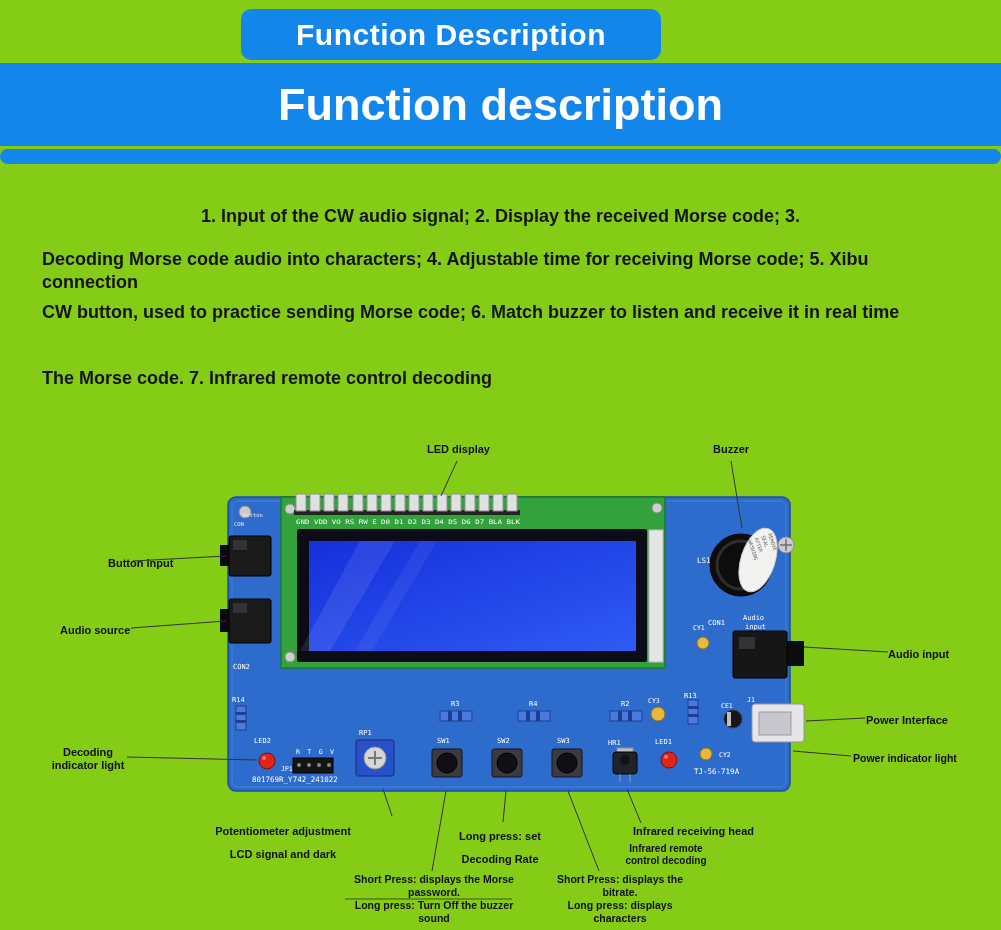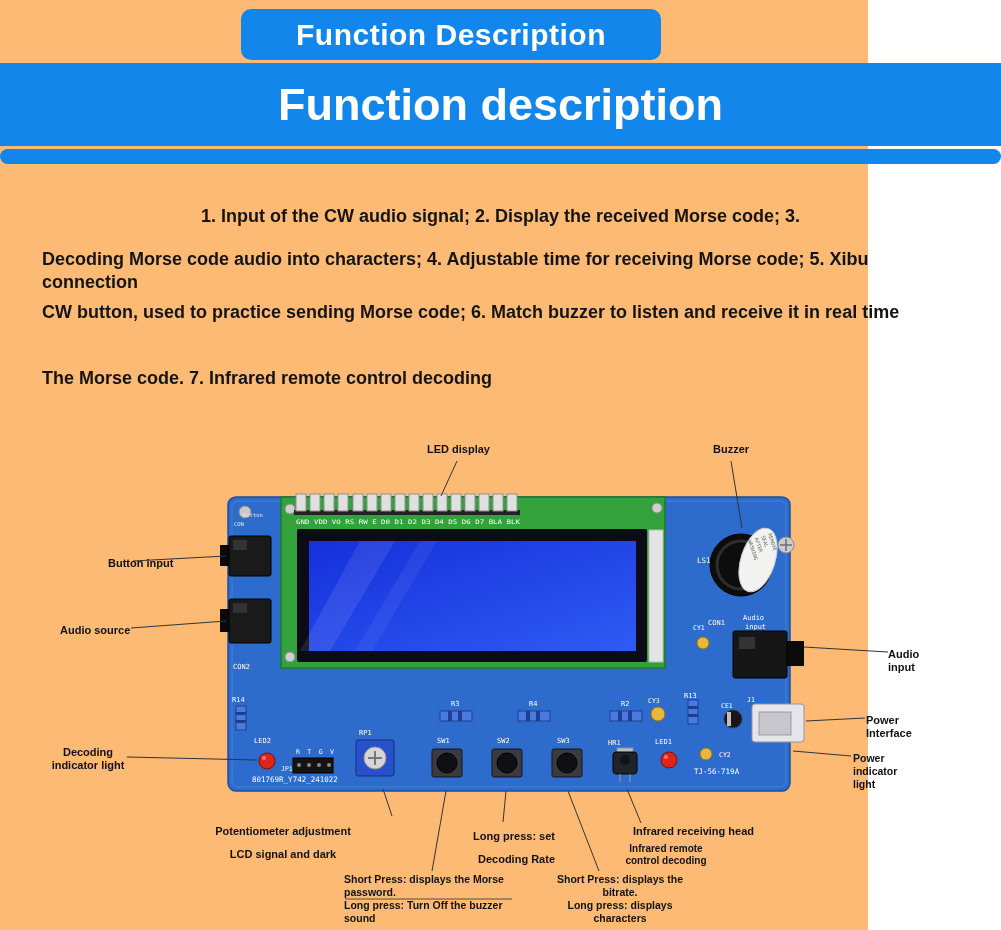--- a/index.html
+++ b/index.html
@@ -1,18 +1,18 @@
 <!DOCTYPE html>
 <html><head>
 <meta charset="utf-8">
 <style>
   * { margin:0; padding:0; box-sizing:border-box; }
   html,body { width:1001px; height:930px; }
   body { background:#ffffff; font-family:"Liberation Sans", sans-serif; position:relative; overflow:hidden; }
-  .page { position:absolute; left:0; top:0; width:868px; height:930px; background:#fdba74; }
+  .page { position:absolute; left:0; top:0; width:1001px; height:930px; background:#84cc16; }
 
   .banner-small { position:absolute; left:241px; top:9px; width:420px; height:51px;
     background:#1386ec; border-radius:10px; display:flex; align-items:center; justify-content:center;
     color:#fff; font-size:30px; font-weight:600; letter-spacing:.5px; }
   .banner-large { position:absolute; left:0; top:63px; width:1001px; height:83px;
     background:#1386ec; display:flex; align-items:center; justify-content:center;
     color:#fff; font-size:45px; font-weight:700; }
   .banner-strip { position:absolute; left:0; top:149px; width:1001px; height:15px;
     background:#1386ec; border-radius:8px; }
 
@@ -20,31 +20,31 @@
   .p1 { left:0; top:205px; width:1001px; text-align:center; }
   .p2a { left:42px; top:248px; }
   .p2b { left:42px; top:271px; }
   .p3  { left:42px; top:301px; }
   .p4  { left:42px; top:367px; }
 
   .diagram-svg { position:absolute; left:0; top:0; width:1001px; height:930px; }
   svg text { font-family:"DejaVu Sans Mono", monospace; }
 
   .lbl { position:absolute; color:#111; font-weight:700; font-size:11px;
-         white-space:pre-line; line-height:13px; }
+         white-space:pre-line; line-height:13px;text-align:center; }
   .lbl-led       { left:427px; top:443px; }
   .lbl-buzzer    { left:713px; top:443px; }
   .lbl-btn-in    { left:62px;  top:557px;padding-left:46px; }
   .lbl-audio-src { left:60px;  top:624px; }
   .lbl-dec-ind   { left:38px;  top:746px; width:100px; text-align:center; }
   .lbl-audio-in  { left:888px; top:648px; }
   .lbl-pwr-if    { left:866px; top:714px; }
   .lbl-pwr-ind   { left:853px; top:752px; font-size:10.5px; }
   .lbl-pot       { left:208px; top:820px; width:150px; text-align:center; line-height:23px; }
-  .lbl-longset   { left:445px; top:825px; width:110px; text-align:right; line-height:23px; }
+  .lbl-longset   { left:445px; top:825px; width:110px; text-align:center; line-height:23px; }
   .lbl-ir-head   { left:633px; top:825px; }
   .lbl-ir-remote { left:616px; top:843px; width:100px; text-align:center; font-size:10px; line-height:12px; }
   .lbl-sw1-note  { left:344px; top:873px; width:180px; font-size:10.5px; }
   .lbl-sw3-note  { left:556px; top:873px; width:128px; text-align:center; font-size:10.5px; }
 </style>
 </head>
 <body>
 
 <div class="page">
 

